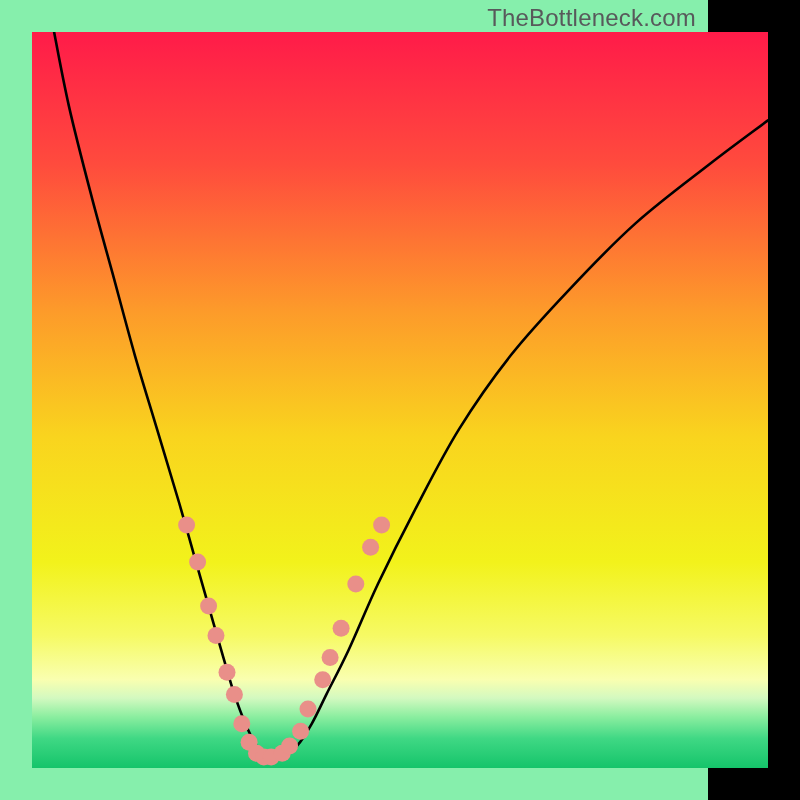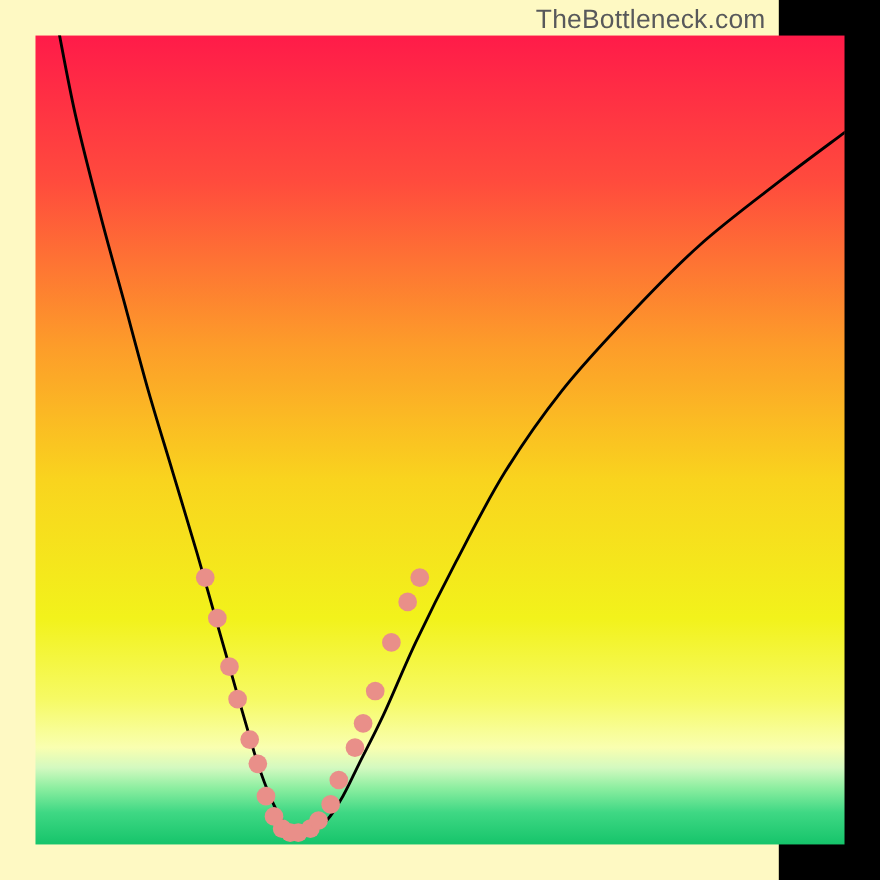--- a/index.html
+++ b/index.html
@@ -9,21 +9,21 @@
     height: 800px;
     background: #000;
     overflow: hidden;
   }
   .frame {
     position: absolute;
     left: 0;
     top: 0;
     width: 708px;
     height: 800px;
-    background: #fef9c3;
+    background: #86efac;
   }
   .plot {
     position: absolute;
     left: 32px;
     top: 32px;
     width: 736px;
     height: 736px;
     overflow: hidden;
   }
   .watermark {

